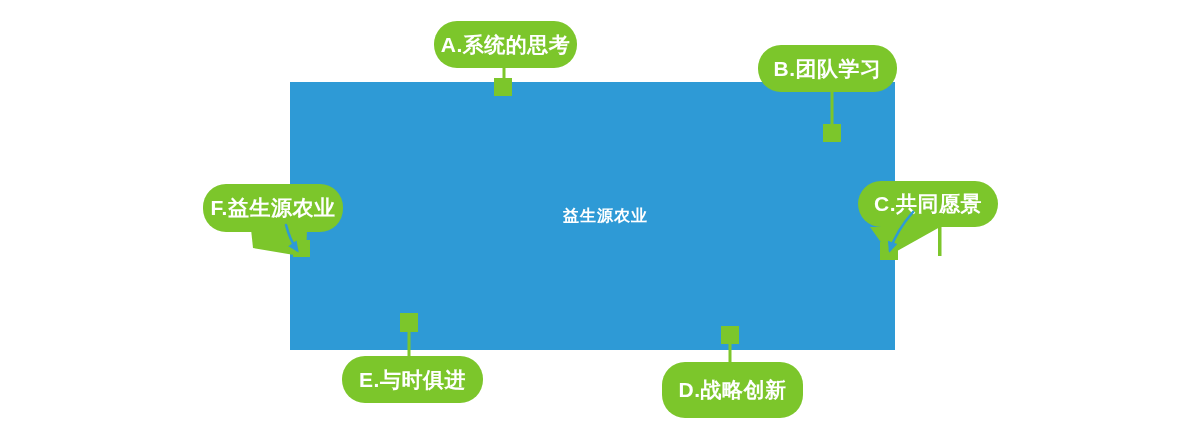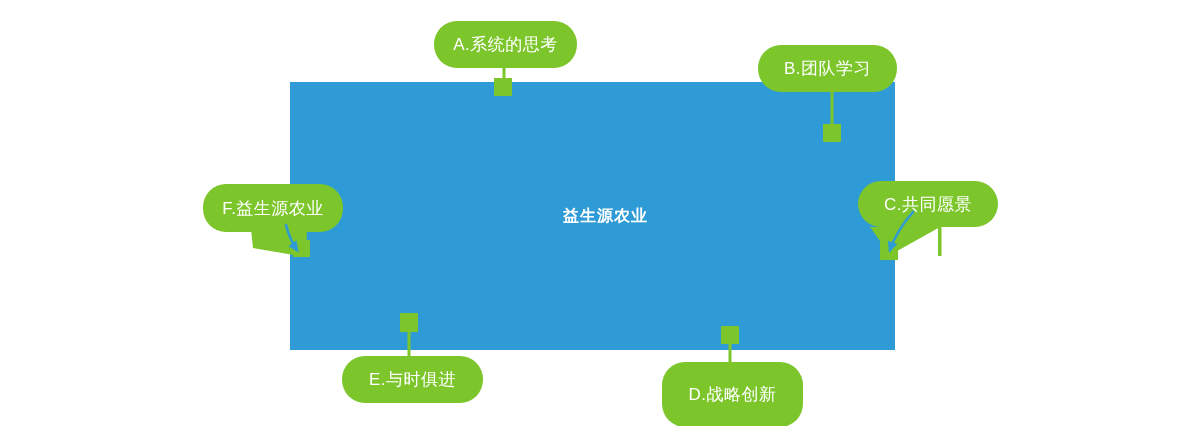--- a/index.html
+++ b/index.html
@@ -31,29 +31,29 @@
     z-index:3;
     pointer-events:none;
   }
   svg.under-layer{position:absolute;left:0;top:0;z-index:2;}
   svg.over-layer{position:absolute;left:0;top:0;z-index:5;pointer-events:none;}
   .label-box{
     position:absolute;
     display:flex;align-items:center;justify-content:center;
     background:var(--label-green);
     color:var(--text-white);
-    font-size:17px;font-weight:400;letter-spacing:0.5px;
+    font-size:21px;font-weight:700;letter-spacing:0.5px;
     z-index:4;
     white-space:nowrap;
     border-radius:23px;
   }
   .label-a{left:434px;top:21px;width:143px;height:47px;}
   .label-b{left:758px;top:45px;width:139px;height:47px;}
   .label-c{left:858px;top:181px;width:140px;height:46px;}
-  .label-d{left:662px;top:362px;width:141px;height:65px;}
+  .label-d{left:662px;top:362px;width:141px;height:56px;}
   .label-e{left:342px;top:356px;width:141px;height:47px;}
   .label-f{left:203px;top:184px;width:140px;height:48px;}
   .g-fill{fill:var(--label-green);}
   .g-line{stroke:var(--label-green);stroke-width:3;fill:none;}
   .b-line{stroke:var(--shape-blue);stroke-width:2.6;fill:none;stroke-linecap:round;}
   .b-arrow{fill:var(--shape-blue);}
 </style>
 </head>
 <body>
 

